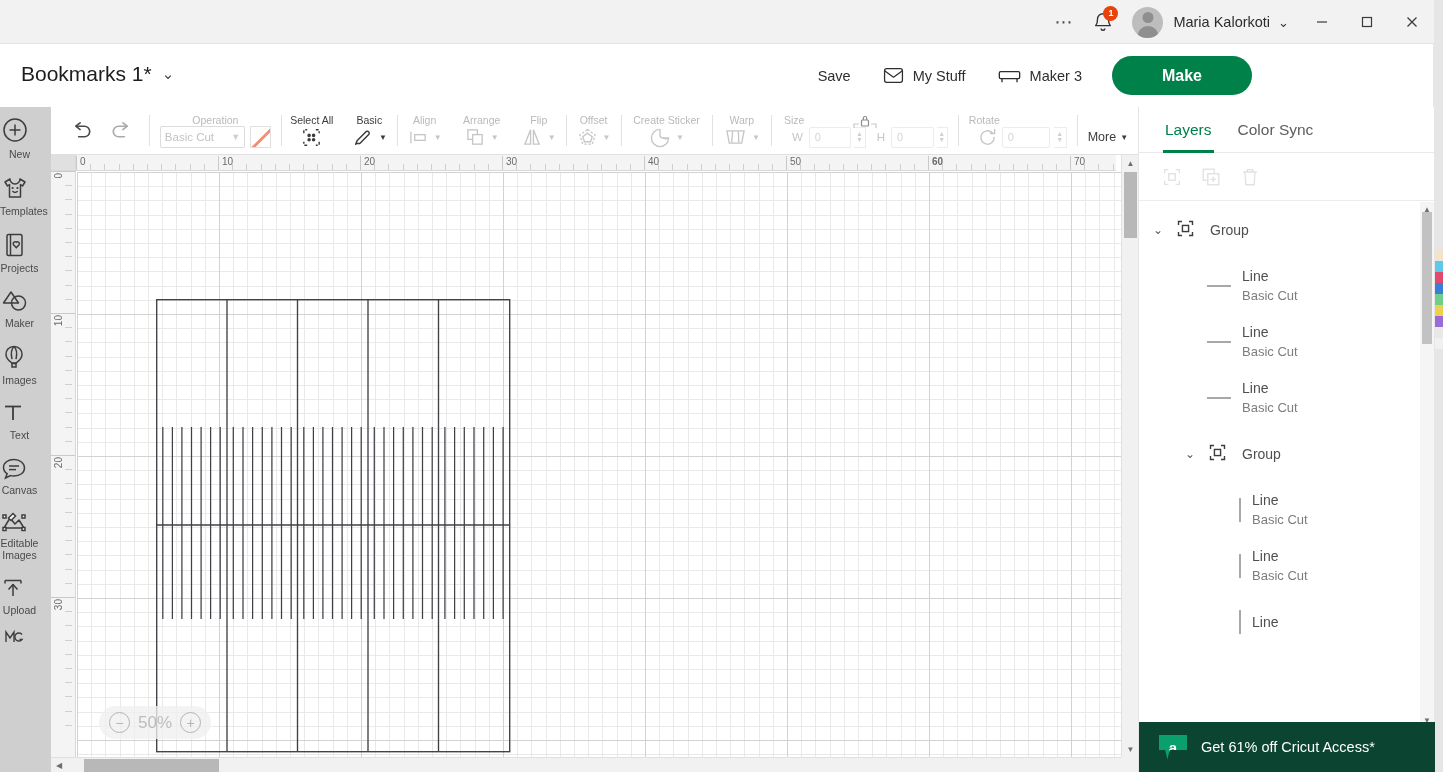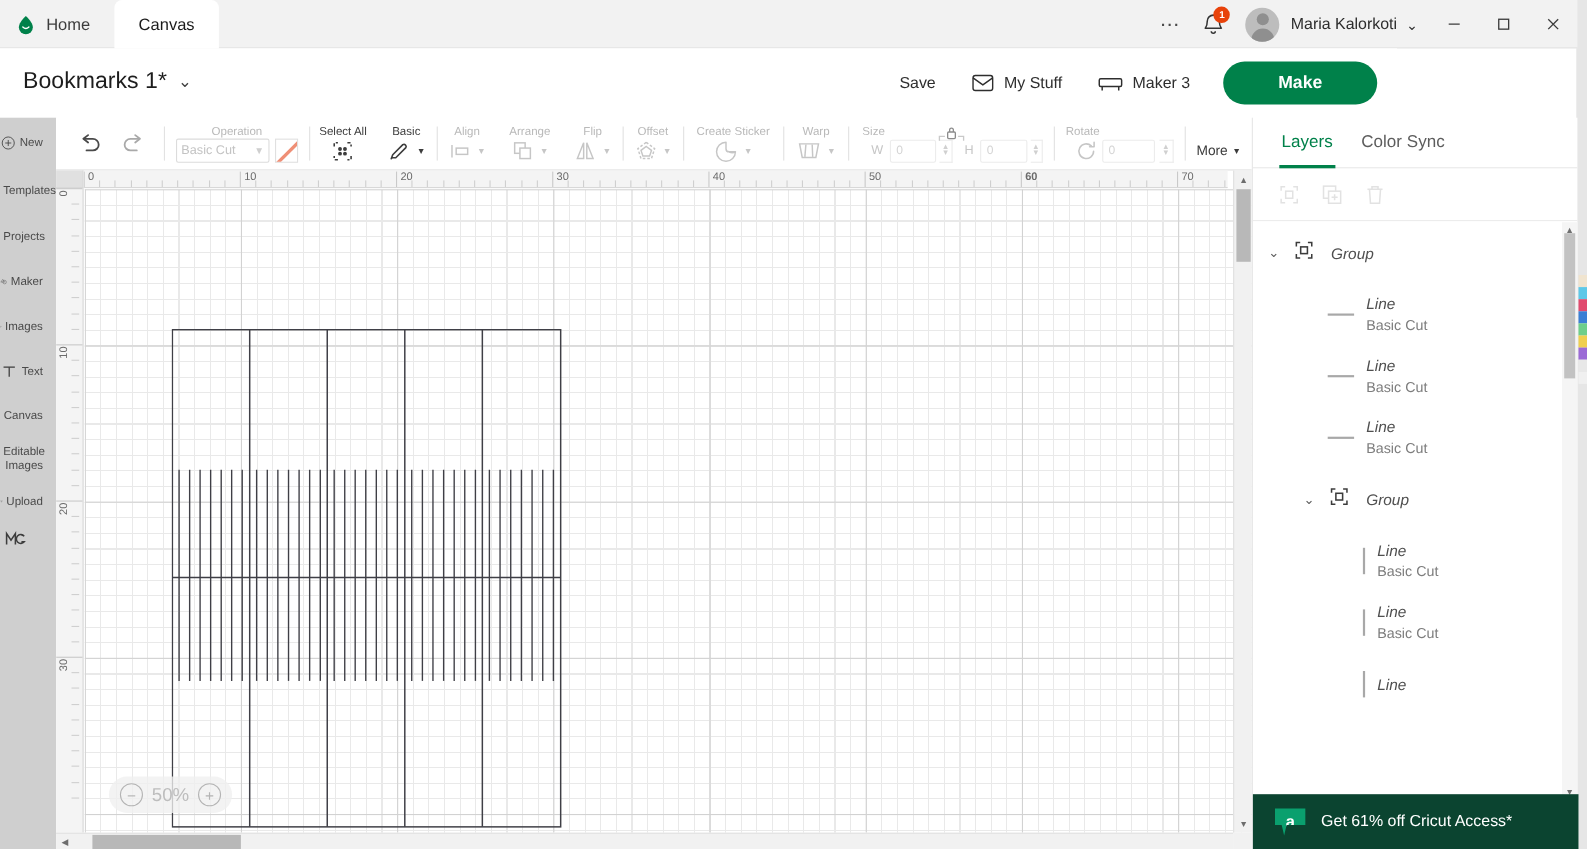--- a/index.html
+++ b/index.html
@@ -54,21 +54,21 @@
   .doc-caret { font-size:15px; color:#444; }
   .docright { position:absolute; right:18px; top:0; height:63px; display:flex; align-items:center; gap:0; }
   .dr-item { display:flex; align-items:center; gap:9px; font-size:14.5px; color:#2e2e2e;
              padding:0 16px; cursor:pointer; }
   .make-btn { margin-left:14px; width:140px; height:39px; border-radius:20px; background:#00814a;
               color:#fff; font-size:16px; font-weight:bold; display:flex; align-items:center;
               justify-content:center; cursor:pointer; border:none; }
 
   
   .rail { position:absolute; left:0; top:107px; width:51px; height:665px; background:#cfcfcf; }
-  .rail-item { width:39px; padding:10px 0 4px; display:flex; flex-direction:row; align-items:center;
+  .rail-item { width:39px; padding:10px 0 4px; display:flex; flex-direction:column; 
                gap:3px; cursor:pointer; }
   .rail-item .lbl { font-size:10.5px; color:#4a4a4a; text-align:center; line-height:12px; }
   .rail-icon { color:#3d3d3d; display:block; }
 
   
   .canvaswrap { position:absolute; left:51px; top:107px; width:1087px; height:665px; background:#fff; }
   .cw-top { position:absolute; left:0; top:0; width:1087px; height:48px; background:#fff;
             border-bottom:1px solid #e0e0e0; }
 
   
@@ -163,21 +163,21 @@
                  color:#e2e2e2; cursor:pointer; }
   .layerlist { position:absolute; left:0; top:95px; width:296px; height:525px; overflow:hidden; }
   .layerscroll { position:absolute; right:0; top:95px; width:14px; height:525px; background:#f5f5f5; }
   .layerscroll .thumb { position:absolute; left:2px; top:10px; width:10px; height:132px; background:#c2c2c2; }
   .layerscroll .ar { position:absolute; left:0; width:14px; height:14px; display:flex; align-items:center;
                      justify-content:center; color:#707070; font-size:8px; }
   .lrow { display:flex; align-items:center; height:56px; padding-left:14px; cursor:pointer; }
   .lrow .chev { width:22px; color:#5a5a5a; font-size:12px; flex:0 0 22px; }
   .lrow .gicon { width:24px; color:#3c3c3c; flex:0 0 24px; }
   .lrow .ltxt { margin-left:11px; }
-  .lrow .t1 { font-size:14px; color:#4f4f4f; line-height:19px;font-style:italic; }
+  .lrow .t1 { font-size:14px; color:#4f4f4f; line-height:19px; }
   .lrow .t2 { font-size:13px; color:#7d7d7d; line-height:19px; }
   .swatch-h { width:24px; height:2px; background:#a8a8a8; }
   .swatch-v { width:2px; height:24px; background:#a8a8a8; }
 
   .blankrow { position:absolute; left:0; top:620px; width:296px; height:47px; display:flex;
               align-items:center; padding-left:15px; gap:16px; border-top:1px solid #eee;
               background:#fff; cursor:pointer; }
   .blanksw { width:49px; height:33px; border:1px solid #555; background:#fff; }
   .blanklbl { font-size:12.5px; color:#4a4a4a; }
 
@@ -201,32 +201,20 @@
       <i style="background:#e04a6e"></i>
     <i style="background:#3b7fd4"></i>
       <i style="background:#6ecf8a"></i>
       <i style="background:#efcf4f"></i>
     <i style="background:#9b6ad6"></i>
       <i style="background:#e8e8e8"></i>
       <i style="background:#f0f0f0"></i>
   </div>
 
   <div class="titlebar">
-    <div class="tabs">
-      <div class="tab home">
-        <svg class="homelogo" viewBox="0 0 24 24">
-          <path d="M12 2 C7 7 4 11 4 15 a8 8 0 0 0 16 0 c0-4-3-8-8-13z" fill="#00814a"></path>
-          <path d="M8.5 14.5 q3.5 3.5 7 0" stroke="#fff" stroke-width="1.6" fill="none" stroke-linecap="round"></path>
-        </svg>
-        <span>Home</span>
-      </div>
-      <div class="tab active">
-        <span>Canvas</span>
-      </div>
-    </div>
 
     <div class="tb-right">
       <div class="dots">⋯</div>
       <div class="bell">
         <svg width="22" height="22" viewBox="0 0 24 24" fill="none" stroke="#333" stroke-width="1.5">
           <path d="M6 9a6 6 0 0 1 12 0c0 5 1.4 6.2 2 7H4c.6-.8 2-2 2-7z" stroke-linejoin="round"></path>
           <path d="M10 19a2 2 0 0 0 4 0"></path>
         </svg>
         <span class="badge">1</span>
       </div>

